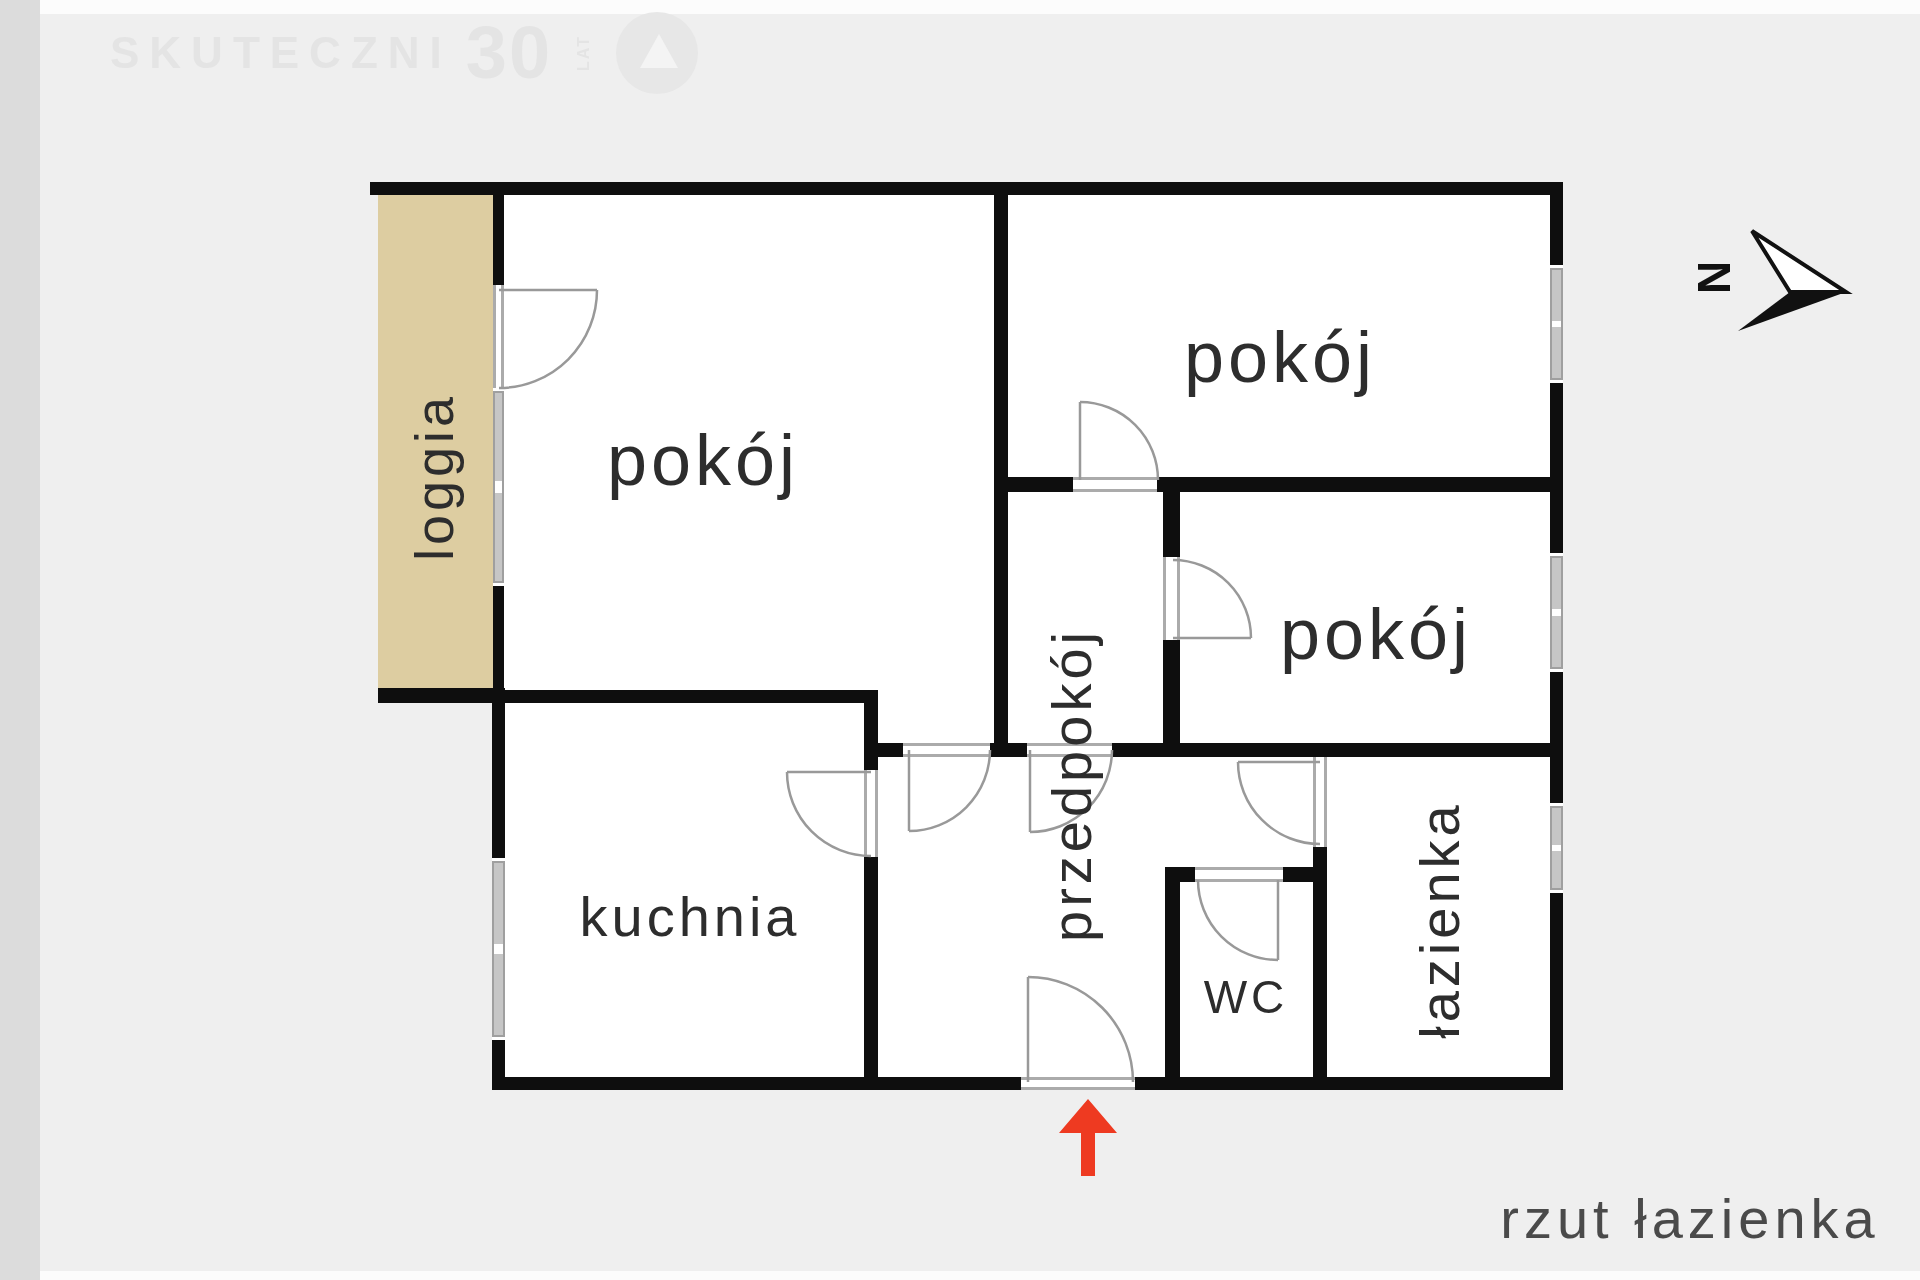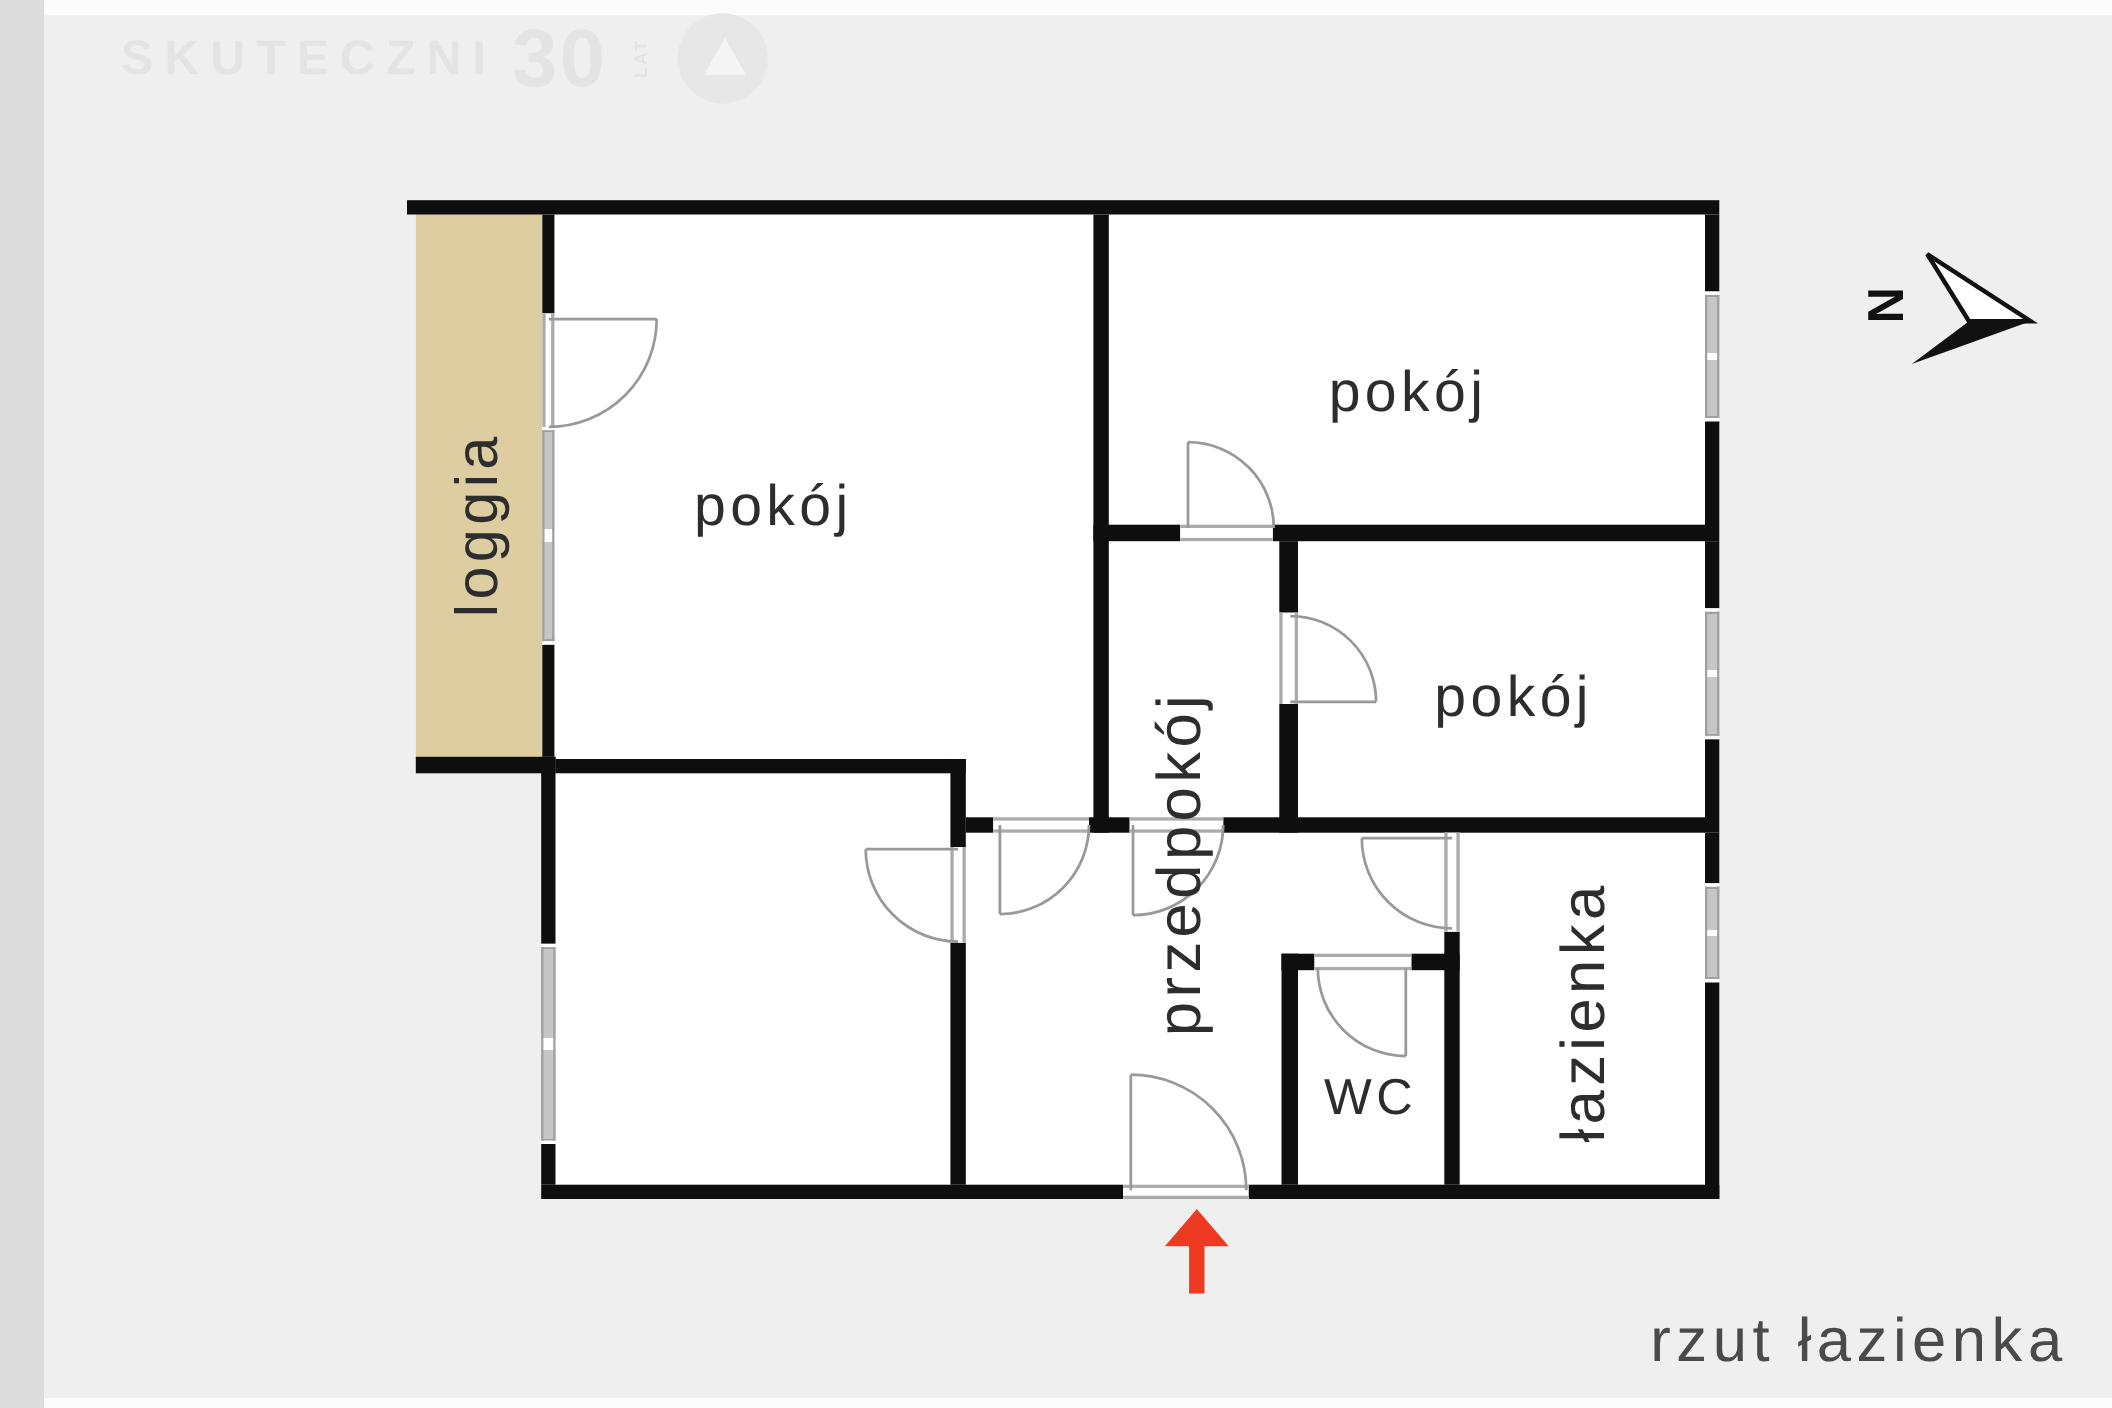--- a/index.html
+++ b/index.html
@@ -40,21 +40,21 @@
   
   .jamb-h{position:absolute;box-sizing:border-box;background:#fff;
     border-top:3px solid #ababab;border-bottom:3px solid #ababab;}
   .jamb-v{position:absolute;box-sizing:border-box;background:#fff;
     border-left:3px solid #ababab;border-right:3px solid #ababab;}
 
   
   .room-label{position:absolute;transform:translate(-50%,-50%);
     font-weight:300;color:#2d2d2d;white-space:nowrap;letter-spacing:4px;}
   .room-label.vertical{transform:translate(-50%,-50%) rotate(-90deg);}
-  .lbl-60{font-size:52px;} .lbl-56{font-size:56px;} .lbl-54{font-size:54px;} .lbl-46{font-size:46px;}
+  .lbl-60{font-size:72px;} .lbl-56{font-size:56px;} .lbl-54{font-size:54px;} .lbl-46{font-size:46px;}
   .caption{position:absolute;transform:translate(-50%,-50%);font-size:56px;font-weight:300;
     letter-spacing:5px;color:#4a4a4a;white-space:nowrap;}
 
   svg.overlay{position:absolute;left:0;top:0;pointer-events:none;}
 </style>
 </head>
 <body>
 
 <div class="stage">
 
@@ -156,20 +156,21 @@
       <polygon points="1806,292 1698,331 1750,292" fill="#111111"></polygon>
       <text x="1690" y="294" transform="rotate(-90 1690 294)" font-size="46" font-weight="bold" fill="#111111" font-family="Liberation Sans, sans-serif">N</text>
     </g>
 
     <polygon points="1048,1099 1077,1133 1055,1133 1055,1176 1041,1176 1041,1133 1019,1133" fill="#ee3a21"></polygon>
   </svg>
 
   <div class="room-label lbl-60" style="left:663px;top:460px">pokój</div>
   <div class="room-label lbl-60" style="left:1240px;top:357px">pokój</div>
   <div class="room-label lbl-60" style="left:1336px;top:634px">pokój</div>
+  <div class="room-label lbl-56" style="left:650px;top:916px">kuchnia</div>
   <div class="room-label lbl-46" style="left:1206px;top:997px">WC</div>
   <div class="room-label lbl-54 vertical" style="left:394px;top:477px">loggia</div>
   <div class="room-label lbl-56 vertical" style="left:1031px;top:785px">przedpokój</div>
   <div class="room-label lbl-56 vertical" style="left:1399px;top:920px">łazienka</div>
 
   <div class="caption" style="left:1650px;top:1218px">rzut łazienka</div>
 
 </div>
 
 </body></html>

